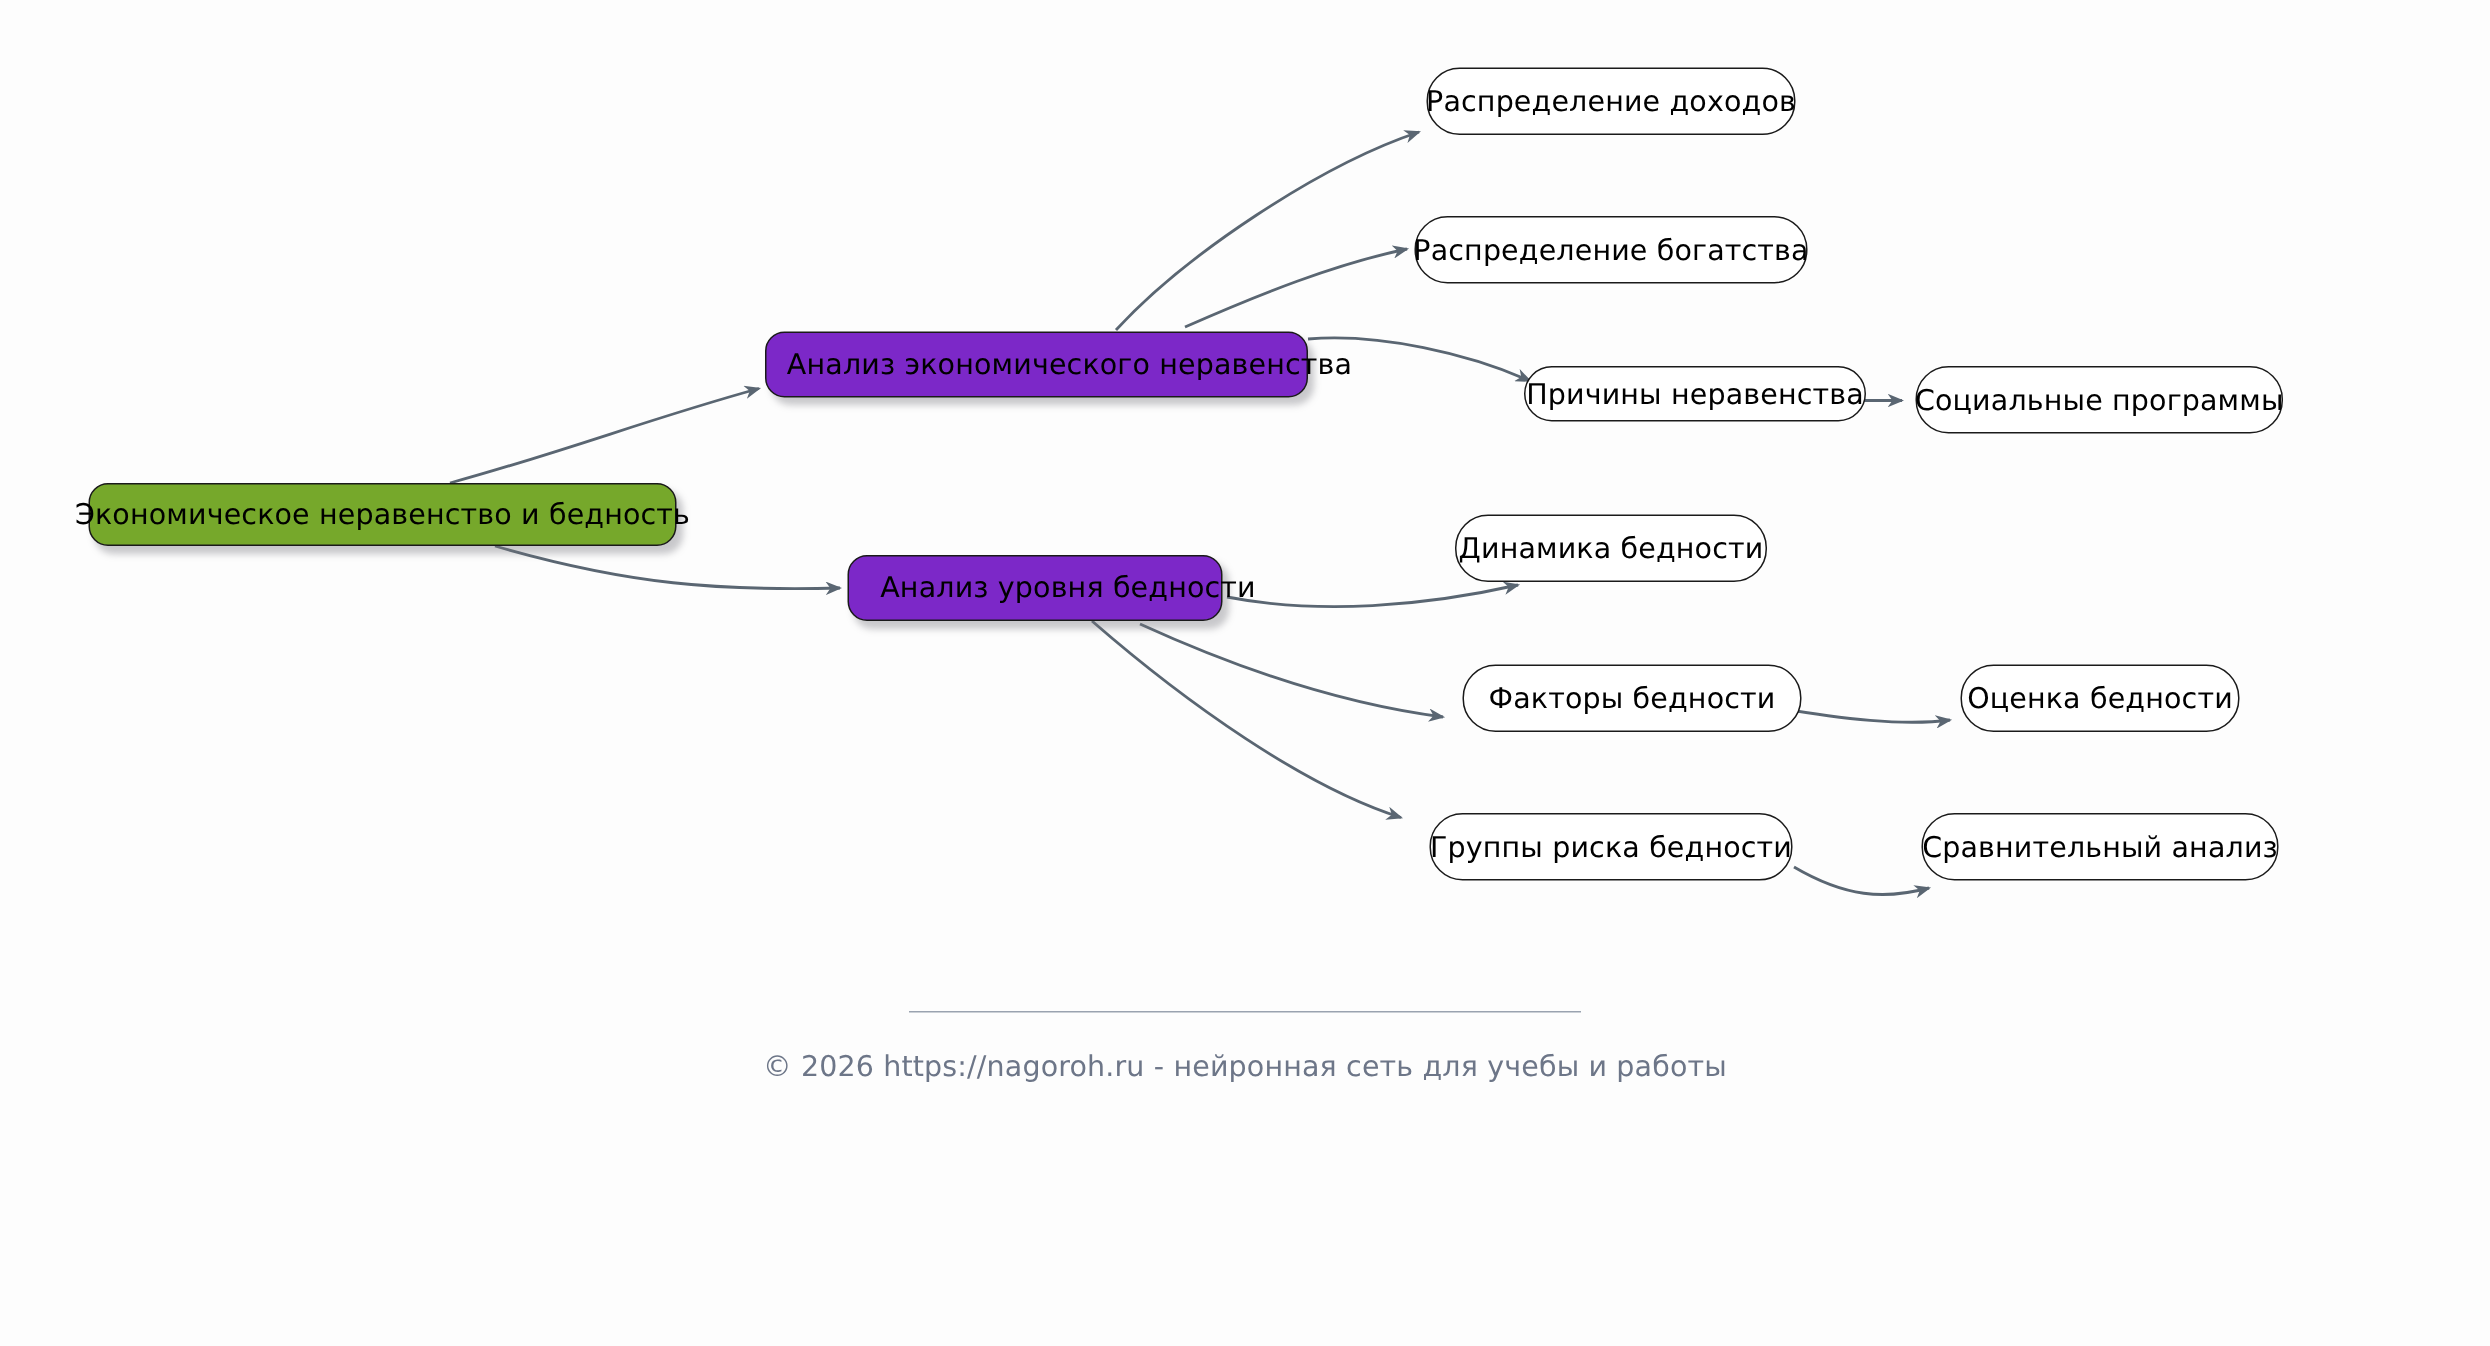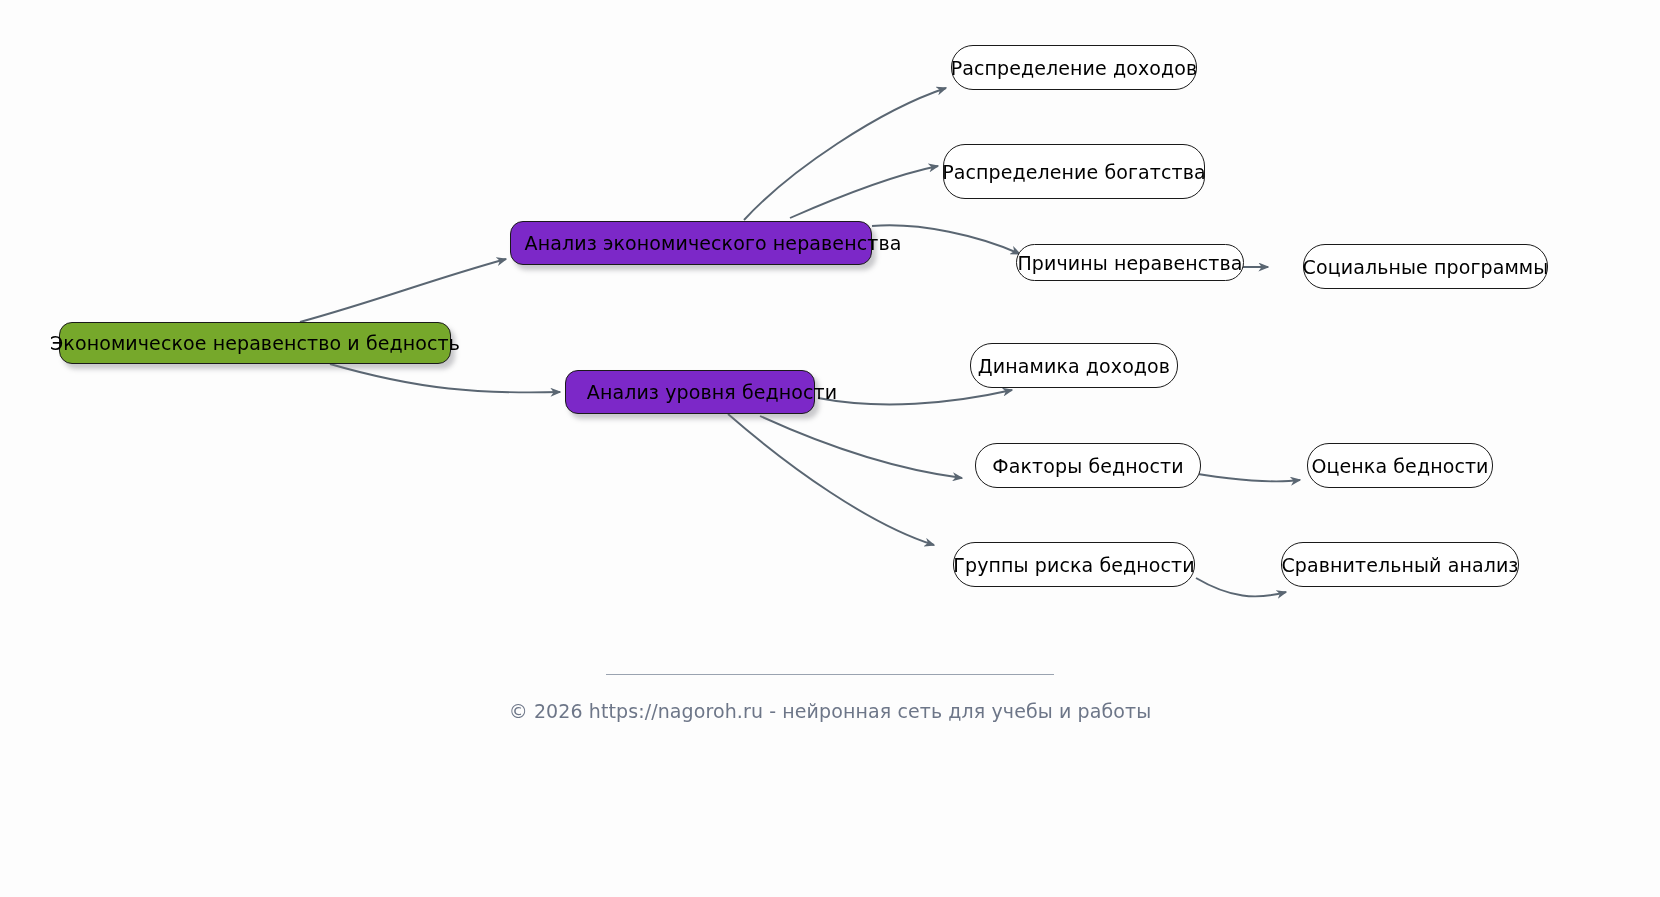--- a/index.html
+++ b/index.html
@@ -121,27 +121,27 @@
   </svg>
 
   <div class="node node-root" style="left:59px; top:322px; width:392px; height:42px;">Экономическое неравенство и бедность</div>
 
   <div class="node node-branch" style="left:510px; top:221px; width:362px; height:44px;">Анализ экономического неравенства</div>
 
   <div class="node node-branch" style="left:565px; top:370px; width:250px; height:44px;text-align:right;">Анализ уровня бедности</div>
 
   <div class="node node-leaf" style="left:951px; top:45px; width:246px; height:45px;">Распределение доходов</div>
 
-  <div class="node node-leaf" style="left:943px; top:144px; width:262px; height:55px;">Распределение богатства</div>
+  <div class="node node-leaf" style="left:943px; top:144px; width:262px; height:45px;">Распределение богатства</div>
 
   <div class="node node-leaf" style="left:1016px; top:244px; width:228px; height:37px;">Причины неравенства</div>
 
-  <div class="node node-leaf" style="left:1277px; top:244px; width:245px; height:45px;margin-left:26px;">Социальные программы</div>
+  <div class="node node-leaf" style="left:1277px; top:244px; width:245px; height:45px;">Социальные программы</div>
 
-  <div class="node node-leaf" style="left:970px; top:343px; width:208px; height:45px;">Динамика доходов</div>
+  <div class="node node-leaf" style="left:970px; top:343px; width:208px; height:45px;">Динамика бедности</div>
 
   <div class="node node-leaf" style="left:975px; top:443px; width:226px; height:45px;">Факторы бедности</div>
 
   <div class="node node-leaf" style="left:1307px; top:443px; width:186px; height:45px;">Оценка бедности</div>
 
   <div class="node node-leaf" style="left:953px; top:542px; width:242px; height:45px;">Группы риска бедности</div>
 
   <div class="node node-leaf" style="left:1281px; top:542px; width:238px; height:45px;">Сравнительный анализ</div>
 
   <div id="footer">

